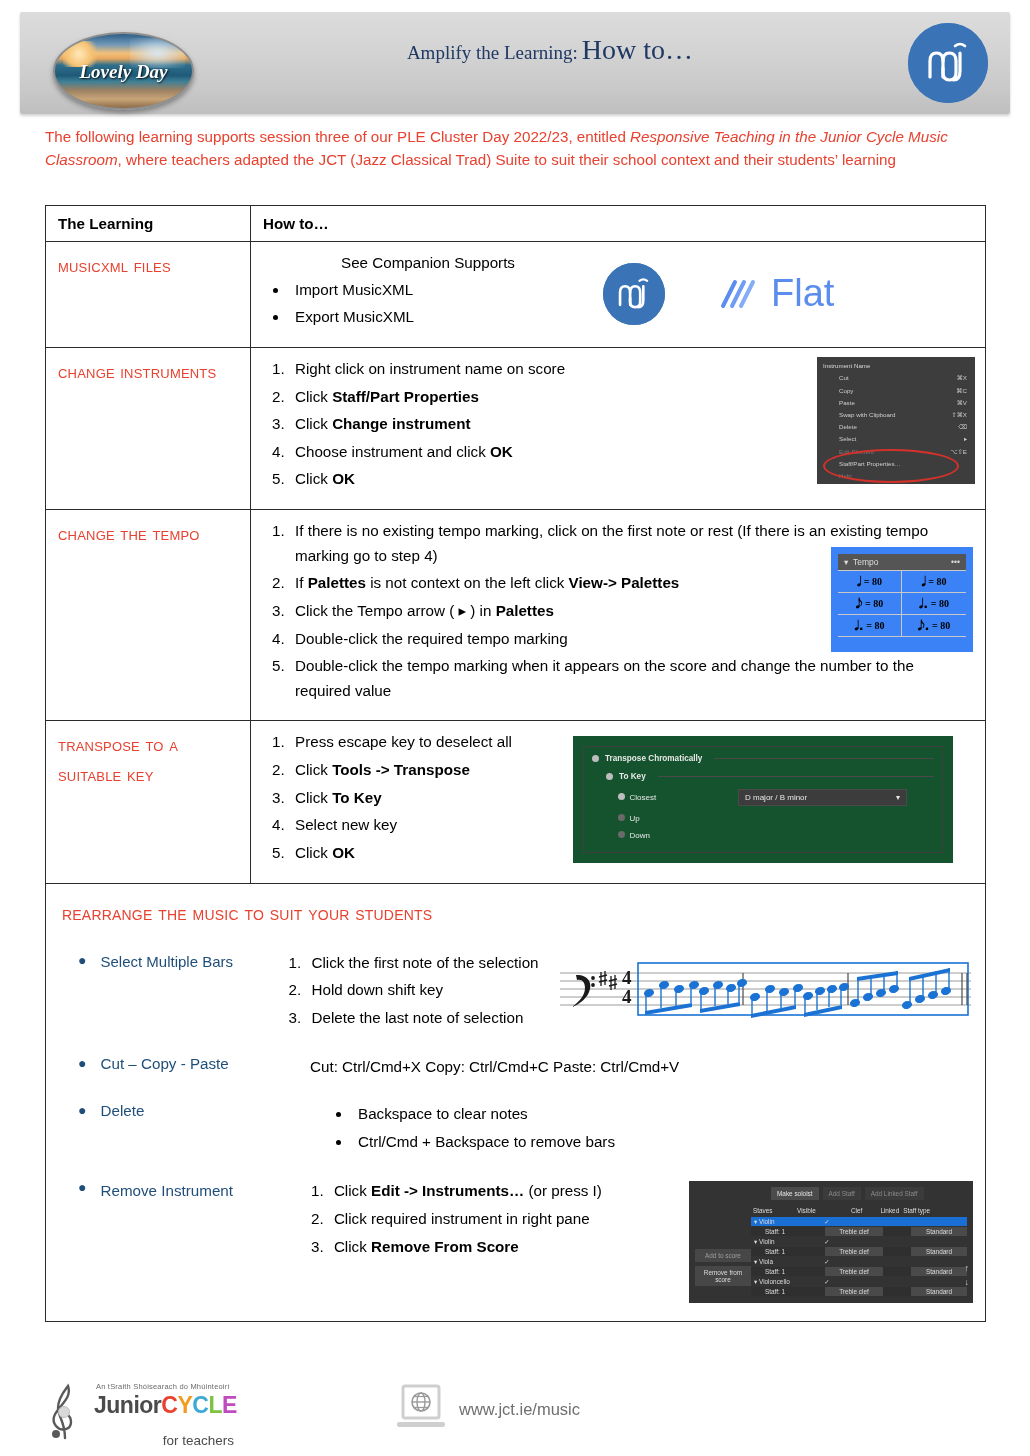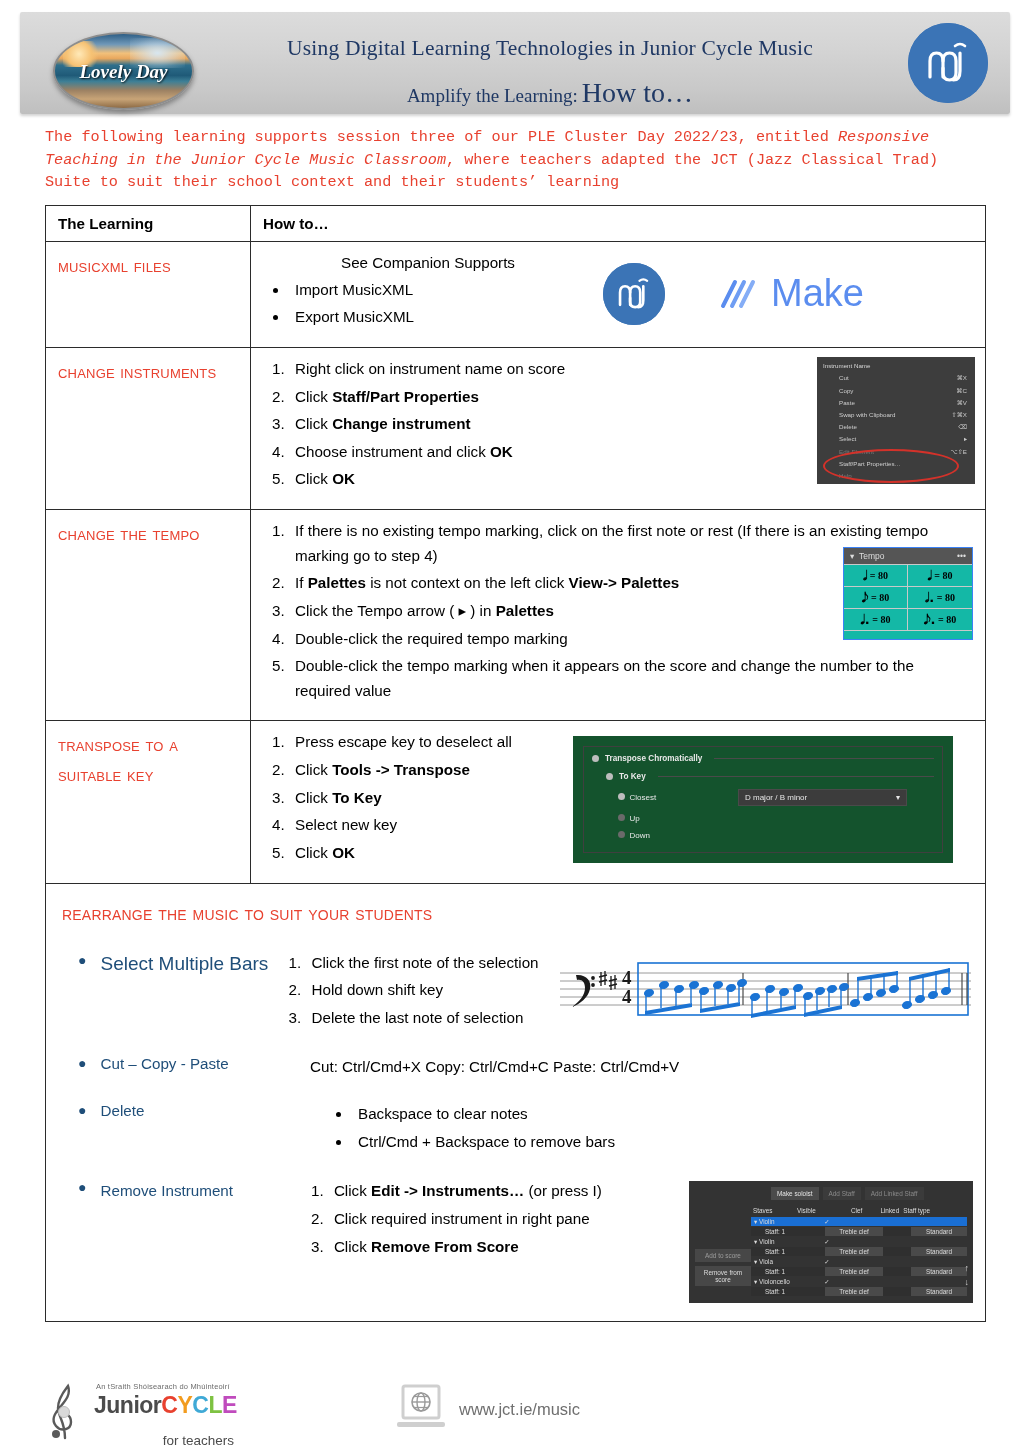--- a/index.html
+++ b/index.html
@@ -97,21 +97,21 @@
   .muse-logo svg { display:block; }
 
   .banner-muse {
     position: absolute; right: 22px; top: 11px;
     width: 80px; height: 80px;
   }
 
   
   .intro {
     position: absolute; left: 45px; top: 126px; width: 945px;
-    font-family: Liberation Mono, monospace;
+    font-family: Liberation Sans, sans-serif;
     font-size: 15.2px; line-height: 1.48;
     color: #e8412f;
   }
   .intro i { font-style: italic; }
 
   
   .tbl {
     position: absolute; left: 45px; top: 205px;
     width: 940px;
     border-collapse: collapse;
@@ -167,21 +167,21 @@
   .ctxmenu .cm-key { color:#c9c9c9; }
   .ctx-ellipse {
     position:absolute; left: 6px; top: 92px;
     width: 132px; height: 30px;
     border: 2.2px solid #d3322a; border-radius: 50%;
     pointer-events:none;
   }
 
   
   .tempo-pal {
-    width: 128px; border:1px solid #3b82f6; background:#14b8a6;
+    width: 128px; border:7px solid #3b82f6; background:#3b82f6;
     font-size: 9.5px; font-family:"Liberation Serif", serif;
   }
   .tp-head {
     background:#555; color:#ddd; font-size:8.5px;
     padding: 3px 6px; display:flex; justify-content:space-between;
     align-items:center; font-family:"Liberation Sans",sans-serif;
   }
   .tp-grid { display:grid; grid-template-columns: 1fr 1fr; }
   .tp-cell {
     border-top:1px solid #c9c9c9; border-right:1px solid #c9c9c9;
@@ -262,21 +262,20 @@
 
 <div class="page">
 
   <div class="banner">
 
     <div class="lovely">
       <div class="lovely-text">Lovely Day</div>
     </div>
 
     <div class="banner-title-wrap">
-      <div class="banner-title">Using Digital Learning Technologies in Junior Cycle Music</div>
       <div class="banner-sub">
         <span class="amp">Amplify the Learning:</span>
         <span class="howto">How to…</span>
       </div>
     </div>
 
     <div class="banner-muse muse-logo">
       <svg width="80" height="80" viewBox="0 0 80 80" aria-hidden="true">
         <circle cx="40" cy="40" r="40" fill="#3b74b6"></circle>
         <path d="M22 54 L22 38 Q22 30 28.5 30 Q35 30 35 38 L35 54" fill="none" stroke="#fff" stroke-width="3.2" stroke-linecap="round"></path>
@@ -331,21 +330,21 @@
                 </svg>
               </div>
               <div style="display:flex;align-items:center;gap:10px;">
                 <svg width="44" height="44" viewBox="0 0 44 44" aria-hidden="true">
                   <g stroke-linecap="round">
                     <line x1="6" y1="34" x2="18" y2="10" stroke="#5b8def" stroke-width="4"></line>
                     <line x1="15" y1="34" x2="27" y2="10" stroke="#6f9df3" stroke-width="4"></line>
                     <line x1="24" y1="34" x2="36" y2="10" stroke="#85adf6" stroke-width="4"></line>
                   </g>
                 </svg>
-                <span style="font-size:38px;color:#5b8def;font-family:'Liberation Sans',sans-serif;">Make</span>
+                <span style="font-size:38px;color:#5b8def;font-family:'Liberation Sans',sans-serif;">Flat</span>
               </div>
             </div>
           </div>
         </td>
       </tr>
 
       <tr>
         <td>
           <div class="learn-title sc">Change Instruments</div>
         </td>
@@ -491,21 +490,21 @@
       </tr>
 
       <tr>
         <td colspan="2" style="padding: 14px 12px 18px 16px;">
 
           <div class="learn-title sc" style="font-size:20px;margin-bottom:22px;">Rearrange the music to suit your students</div>
 
           <div style="display:flex; align-items:flex-start; margin-bottom:22px;">
             <div style="width:232px; display:flex; gap:14px; padding-left:16px; padding-top:2px;">
               <span style="color:#1f4e79;font-size:14px;line-height:1;">●</span>
-              <span style="color:#1f4e79; font-size:19px;">Select Multiple Bars</span>
+              <span style="color:#1f4e79; font-size:15px;">Select Multiple Bars</span>
             </div>
             <div class="howto-body" style="width:310px;">
               <ol class="steps" style="padding-left:22px;">
                 <li>Click the first note of the selection</li>
                 <li>Hold down shift key</li>
                 <li>Delete the last note of selection</li>
               </ol>
             </div>
             <div class="staffbox">
               <svg width="415" height="72" viewBox="0 0 415 72" aria-hidden="true">

